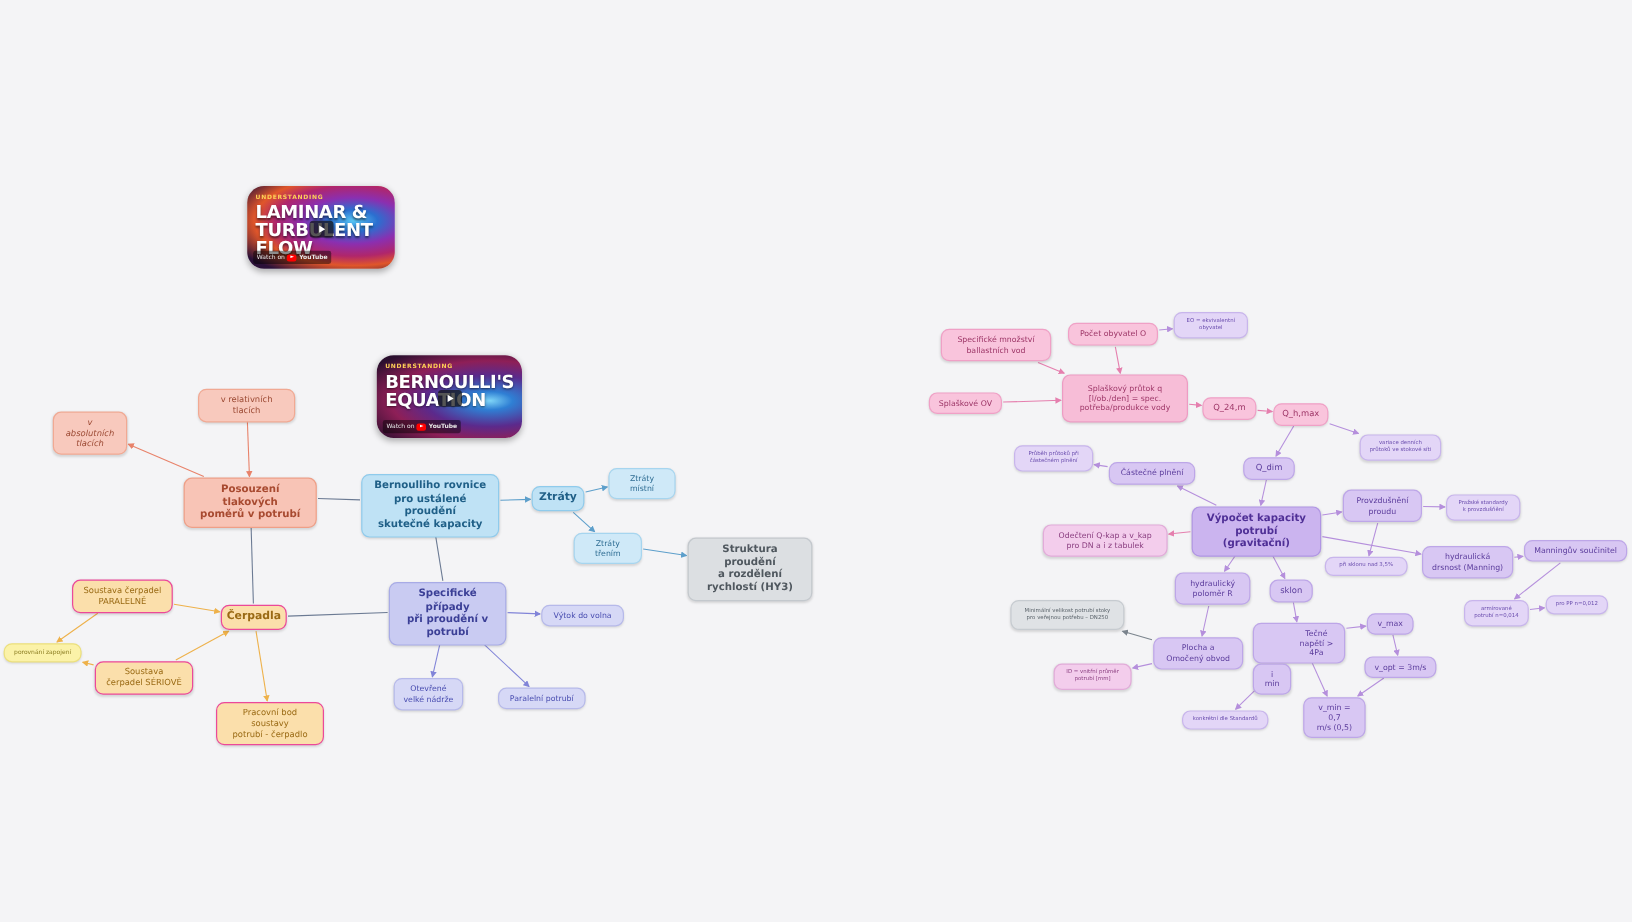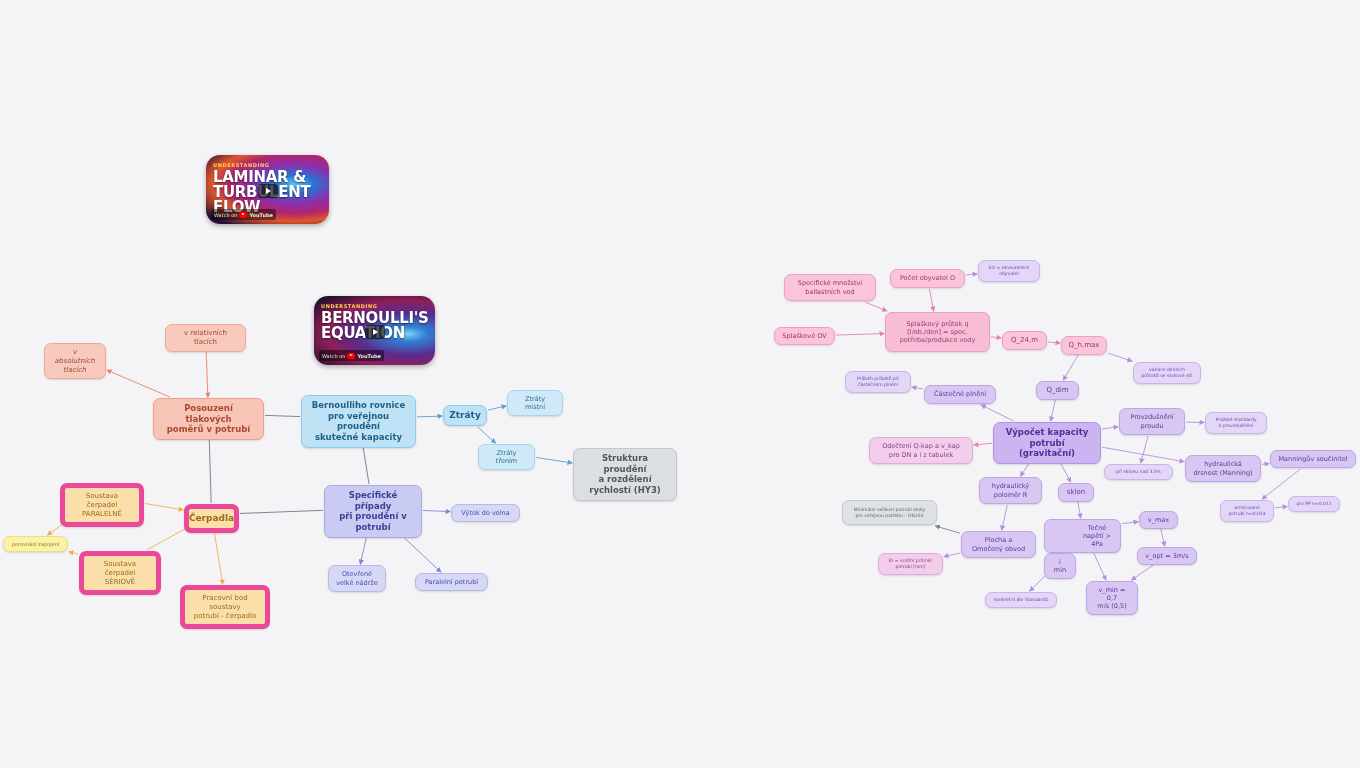--- a/index.html
+++ b/index.html
@@ -21,21 +21,21 @@
     border-radius:7px;
     line-height:1.25;
     padding:4px 7px;
     box-shadow:0 1px 2px rgba(0,0,0,.13);
     white-space:pre-line;
   }
 
   
   .salmon     {background:#f8c9bd;border:1px solid #f1a993;color:#9c4a34;}
   .salmon-main{background:#f8c4b6;border:1px solid #ef9f87;color:#a84a30;font-weight:bold;}
-  .orange     {background:#fbdfab;border:5px solid #ec4899;color:#9a6a14;}
+  .orange     {background:#fbdfab;border:1px solid #ec4899;color:#9a6a14;}
   .yellow     {background:#fbf2a8;border:1px solid #ece07c;color:#8a7c20;}
   .blue       {background:#bfe2f5;border:1px solid #8fcbec;color:#1f5f87;font-weight:bold;}
   .blue-small {background:#cfe9f8;border:1px solid #a6d5ef;color:#2f6d93;}
   .periwinkle {background:#c9cbf2;border:1px solid #a8abe6;color:#3b3f96;font-weight:bold;align-items:center;}
   .periwinkle-s{background:#d6d8f6;border:1px solid #b6b9ea;color:#494db0;}
   .gray       {background:#dcdfe2;border:1px solid #c3c8cd;color:#4f575e;font-weight:bold;}
   .gray-note  {background:#dfe2e5;border:1px solid #c6cbd0;color:#5b646b;}
   .pink       {background:#f9c4dc;border:1px solid #f0a0c6;color:#9d3667;}
   .pink-main  {background:#f7bdd7;border:1px solid #ed9cc3;color:#a03a6b;}
   .violet     {background:#d8c7f3;border:1px solid #bda6e8;color:#5b3c9c;}
@@ -297,21 +297,21 @@
 poměrů v potrubí</span></div>
     <div class="node orange" style="left: 60px; top: 483px; width: 84px; min-height: 27px; font-size: 7px;"><span>Soustava čerpadel
 PARALELNĚ</span></div>
     <div class="node yellow" style="left: 3px; top: 536px; width: 65px; min-height: 15px; font-size: 5px;"><span>porovnání zapojení</span></div>
     <div class="node orange" style="left: 79px; top: 551px; width: 82px; min-height: 27px; font-size: 7px;"><span>Soustava
 čerpadel SÉRIOVĚ</span></div>
     <div class="node orange" style="left: 184px; top: 504px; width: 55px; min-height: 21px; font-size: 9px; font-weight: bold;"><span>Čerpadla</span></div>
     <div class="node orange" style="left: 180px; top: 585px; width: 90px; min-height: 27px; font-size: 7px;"><span>Pracovní bod soustavy
 potrubí - čerpadlo</span></div>
     <div class="node blue" style="left: 301px; top: 395px; width: 115px; min-height: 47px; font-size: 8.5px;"><span>Bernoulliho rovnice
-pro veřejnou proudění
+pro ustálené proudění
 skutečné kapacity</span></div>
     <div class="node blue" style="left: 443px; top: 405px; width: 44px; min-height: 21px; font-size: 9px;"><span>Ztráty</span></div>
     <div class="node blue-small" style="left: 507px; top: 390px; width: 56px; min-height: 18px; font-size: 6.5px;"><span>Ztráty místní</span></div>
     <div class="node blue-small" style="left: 478px; top: 444px; width: 57px; min-height: 18px; font-size: 6.5px;"><span>Ztráty třením</span></div>
     <div class="node gray" style="left: 573px; top: 448px; width: 104px; min-height: 46px; font-size: 8.5px;"><span>Struktura proudění
 a rozdělení
 rychlostí (HY3)</span></div>
     <div class="node periwinkle" style="left: 324px; top: 485px; width: 98px; min-height: 47px; font-size: 8.5px;"><span>Specifické případy
 při proudění v
 potrubí</span></div>

